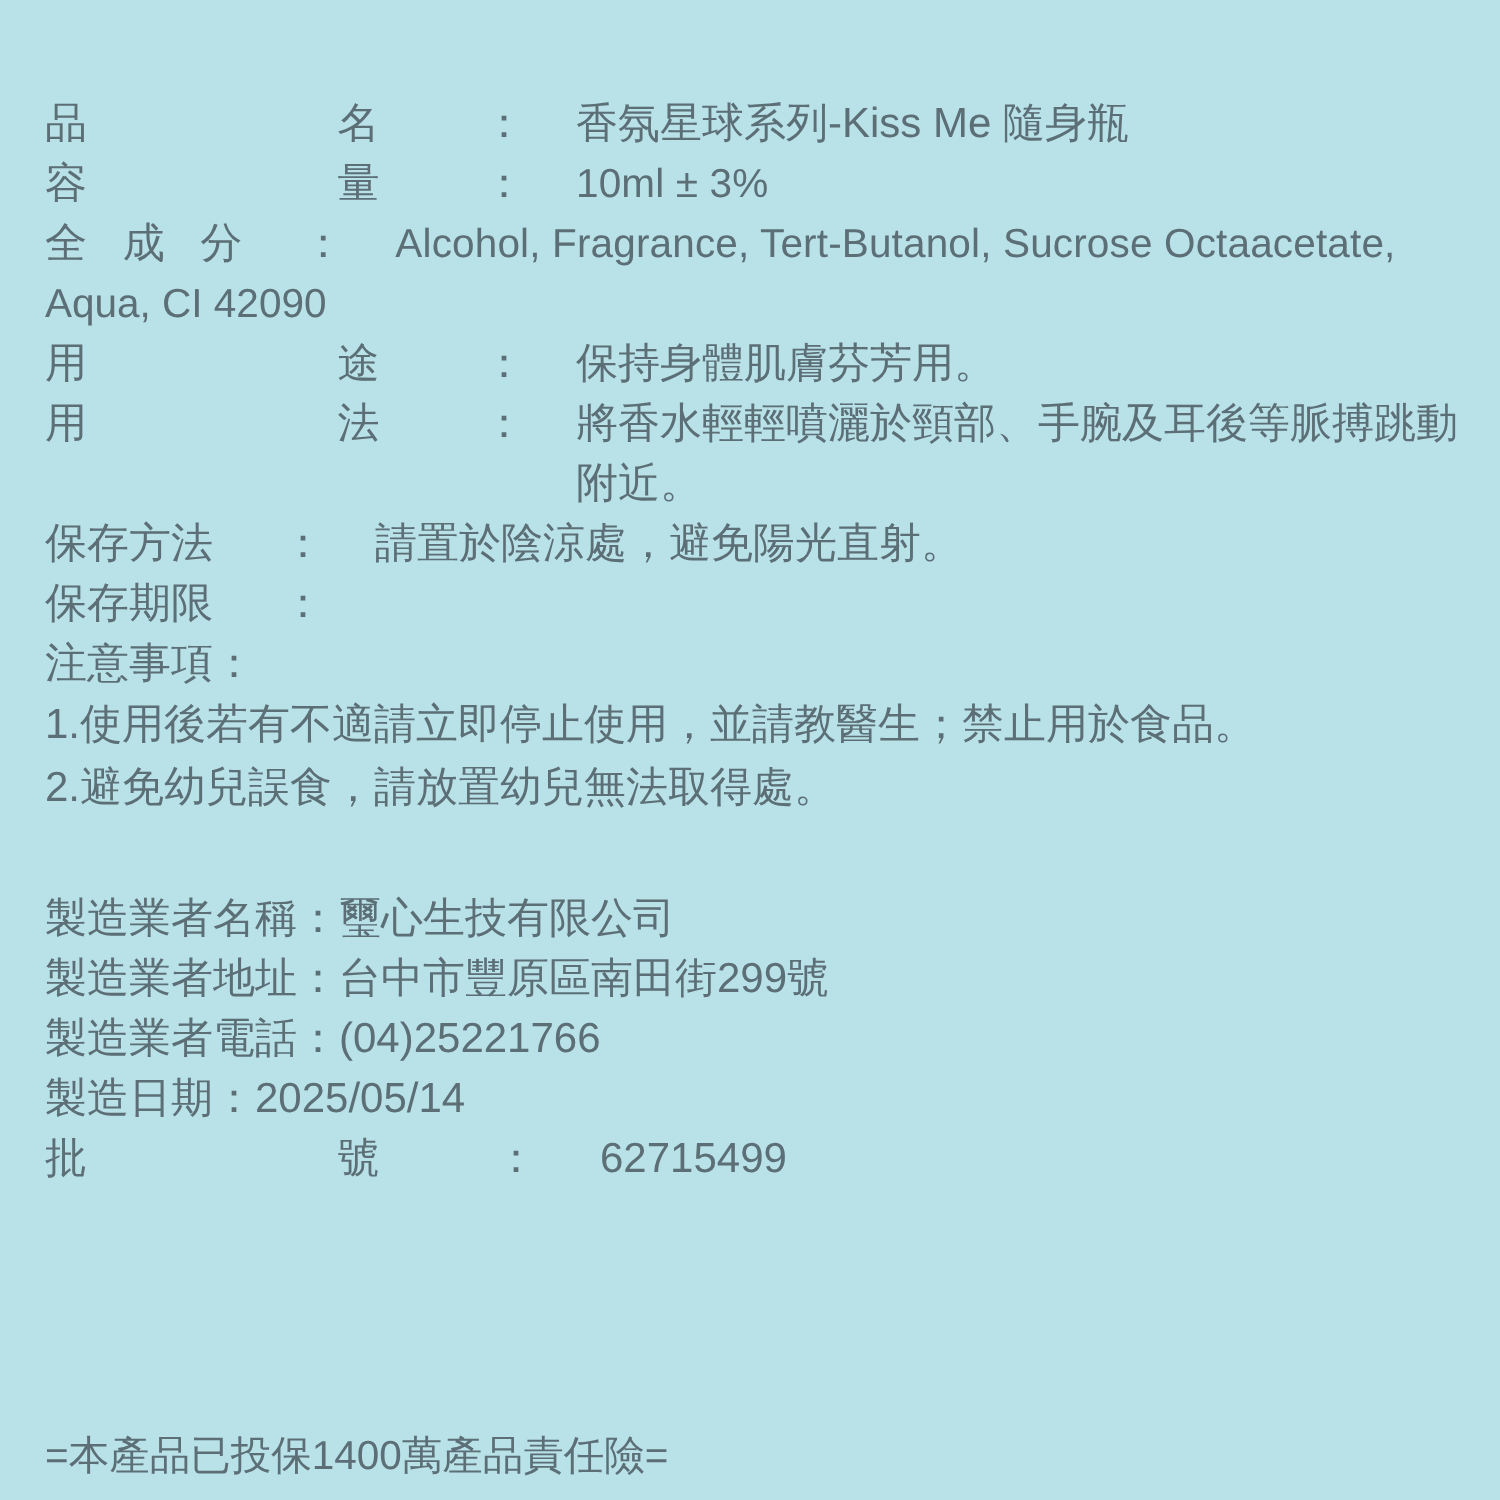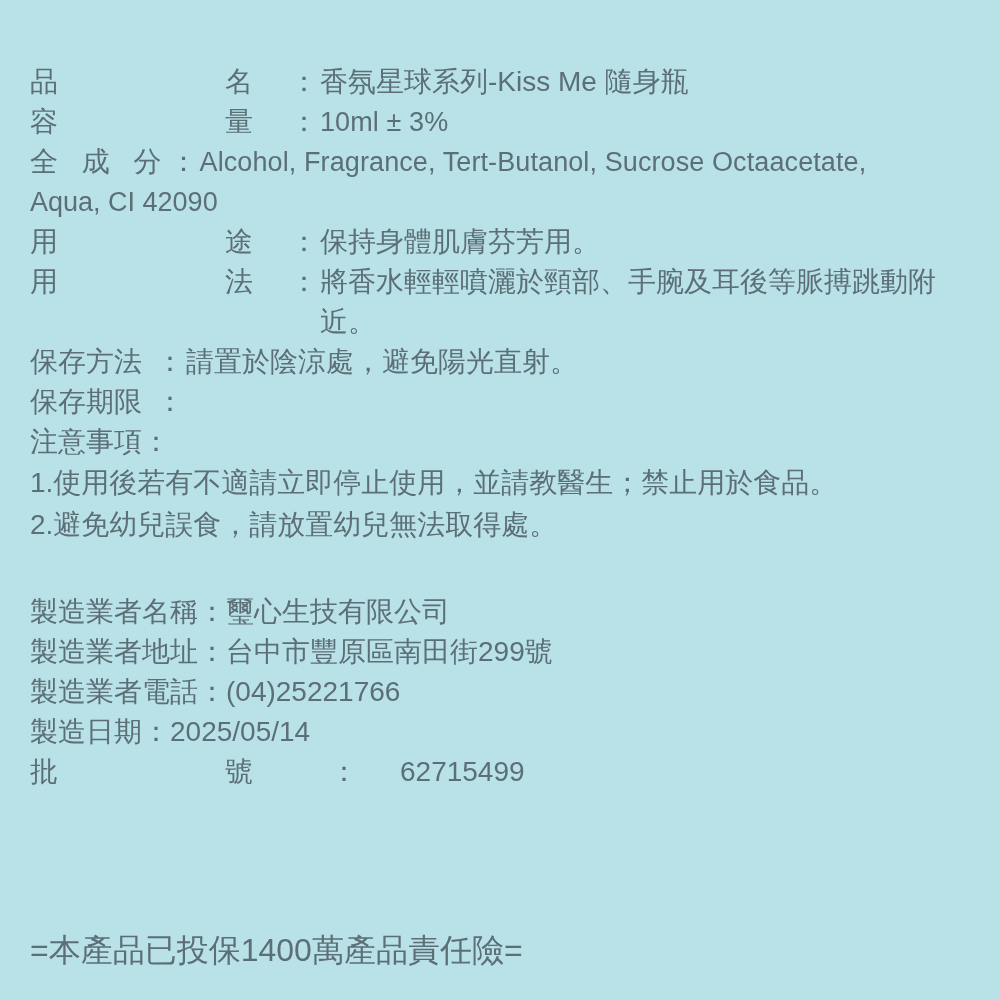--- a/index.html
+++ b/index.html
@@ -26,20 +26,21 @@
   }
   .spec-list {
     display: block;
   }
   .spec-row {
     display: flex;
     align-items: flex-start;
     font-size: 28px;
     line-height: 40px;
     white-space: nowrap;
+    gap: 32px;
   }
   .spec-key {
     display: inline-block;
     min-width: 126px;
     letter-spacing: 0px;
     text-align: left;
     flex: 0 0 auto;
   }
   .spec-sep {
     flex: 0 0 auto;
@@ -89,22 +90,22 @@
     white-space: nowrap;
     gap: 40px;
   }
   .date-key {
     min-width: 126px;
     flex: 0 0 auto;
   }
   .footer-note {
     position: absolute;
     left: 30px;
-    top: 930px;
-    font-size: 32px;
+    top: 950px;
+    font-size: 27px;
     line-height: 40px;
     white-space: nowrap;
   }
   .k1 { letter-spacing: 37px; }
   .k2 { letter-spacing: 8px; }
   .k3 { letter-spacing: 0px; }
 </style>
 </head>
 <body>
 

